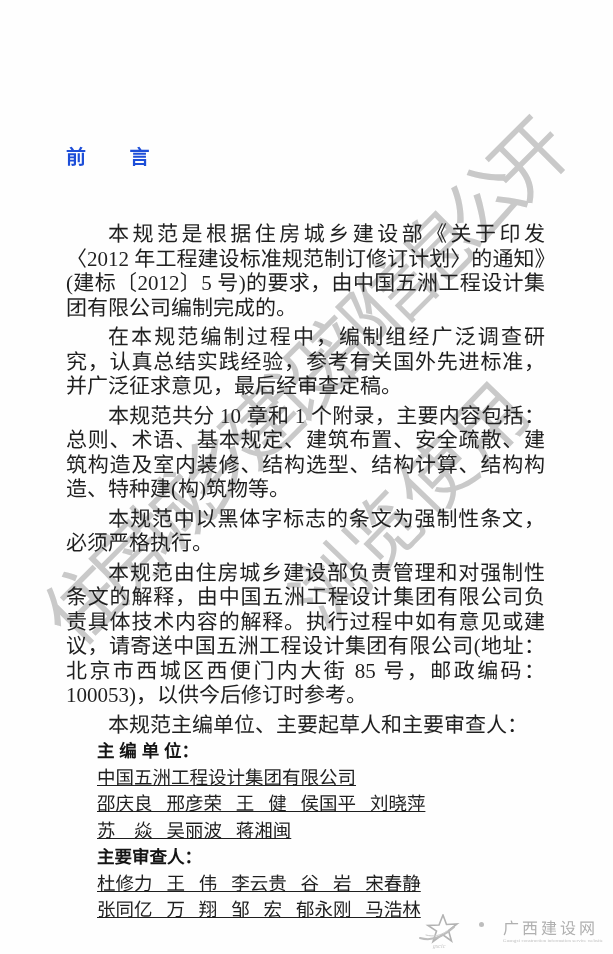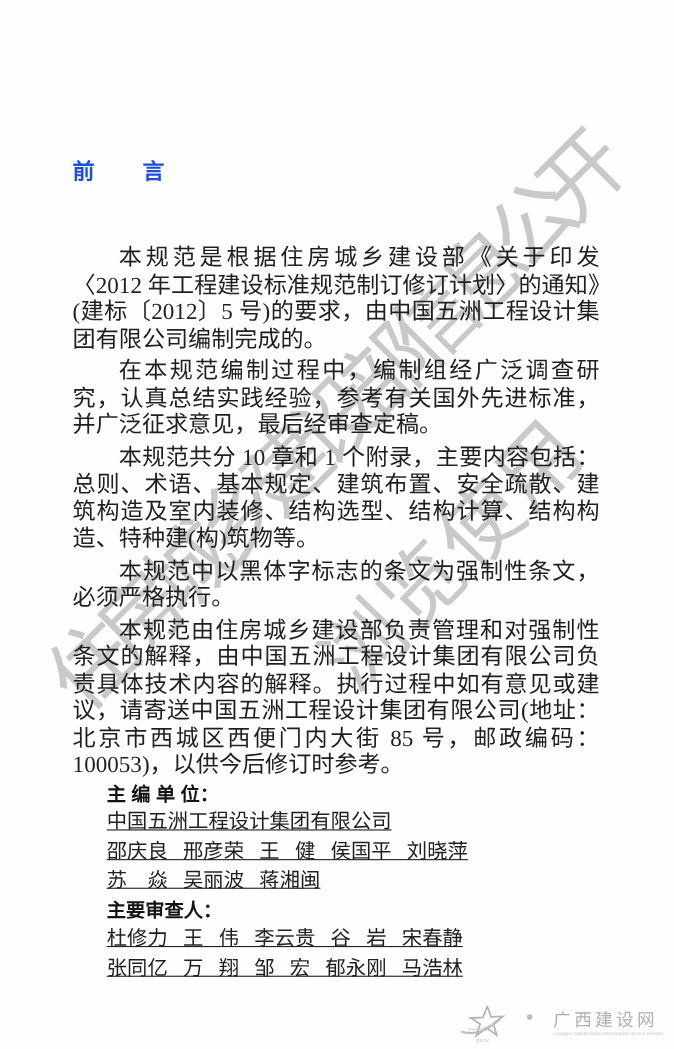--- a/index.html
+++ b/index.html
@@ -137,20 +137,21 @@
   <div class="watermark wm2" style="color: rgb(201, 201, 201);">浏览使用</div>
 
   <div class="content">
     <h1 class="title">前 言</h1>
     <div id="paragraphs">
         <p class="body-p">本规范是根据住房城乡建设部《关于印发〈2012 年工程建设标准规范制订修订计划〉的通知》(建标〔2012〕5 号)的要求，由中国五洲工程设计集团有限公司编制完成的。</p>
         <p class="body-p">在本规范编制过程中，编制组经广泛调查研究，认真总结实践经验，参考有关国外先进标准，并广泛征求意见，最后经审查定稿。</p>
         <p class="body-p">本规范共分 10 章和 1 个附录，主要内容包括：总则、术语、基本规定、建筑布置、安全疏散、建筑构造及室内装修、结构选型、结构计算、结构构造、特种建(构)筑物等。</p>
         <p class="body-p">本规范中以黑体字标志的条文为强制性条文，必须严格执行。</p>
         <p class="body-p">本规范由住房城乡建设部负责管理和对强制性条文的解释，由中国五洲工程设计集团有限公司负责具体技术内容的解释。执行过程中如有意见或建议，请寄送中国五洲工程设计集团有限公司(地址：北京市西城区西便门内大街 85 号，邮政编码：100053)，以供今后修订时参考。</p>
+        <p class="body-p">本规范主编单位、主要起草人和主要审查人：</p>
       </div>
     <div id="credits" class="credits">
         <div class="credit-row">
           <span class="credit-label">主 编 单 位：</span>
           <div class="credit-lines">
             <div class="credit-line">中国五洲工程设计集团有限公司</div>
           </div>
         </div>
         <div class="credit-row">
           <div class="credit-lines">

